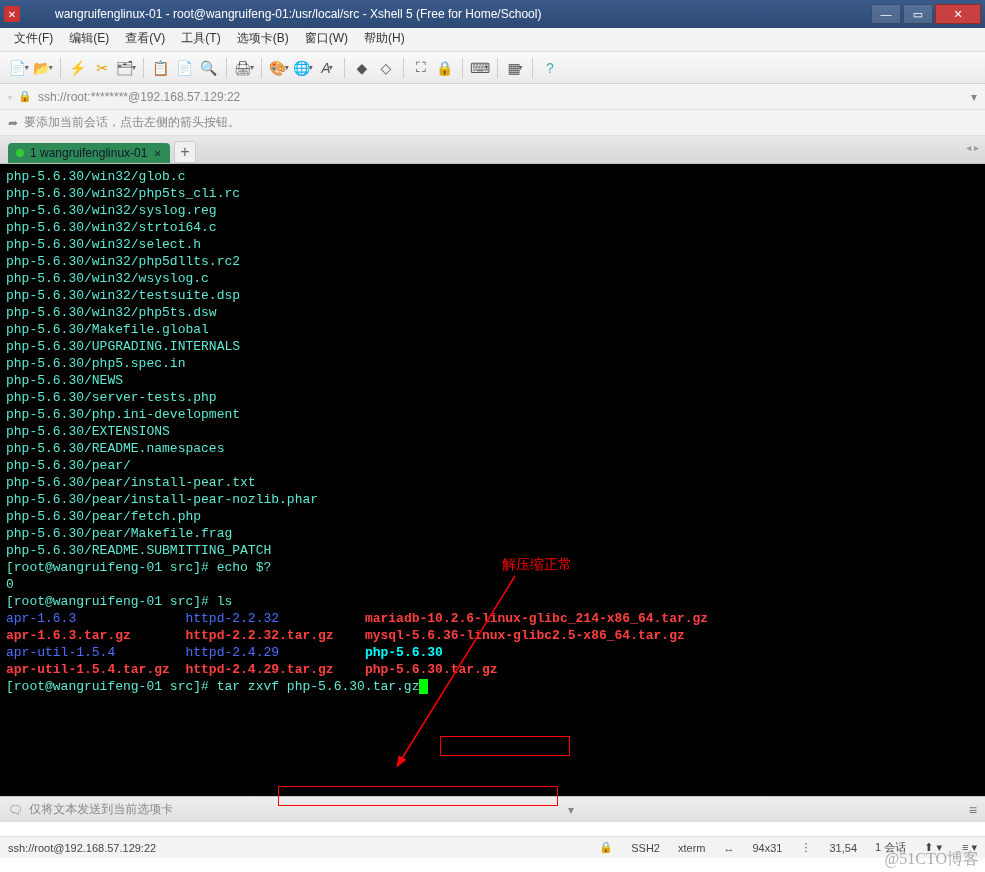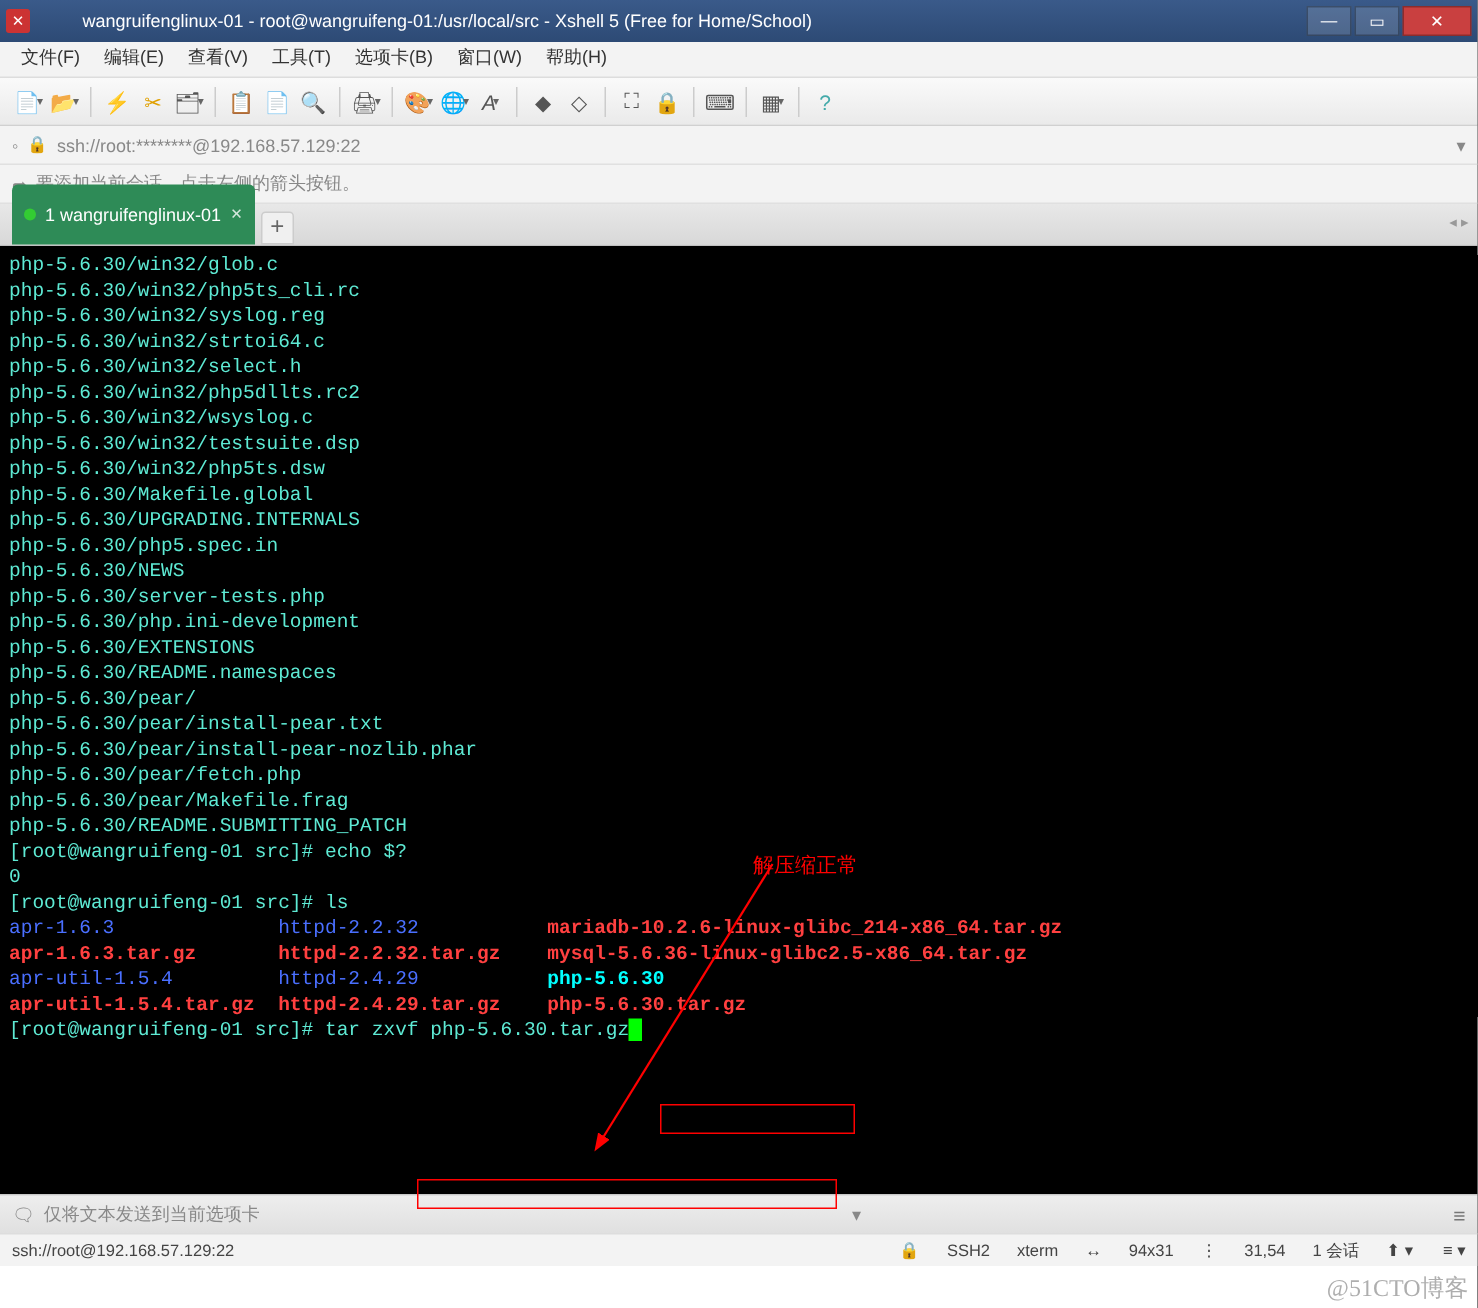--- a/index.html
+++ b/index.html
@@ -26,21 +26,21 @@
 
 .addrbar { height: 26px; background: #f3f3f3; border-bottom: 1px solid #e0e0e0; display: flex; align-items: center; padding: 0 8px; gap: 6px; color: #888; }
 .addrbar .lock { font-size: 11px; }
 .addrwrap { flex:1; display:flex; align-items:flex-end;}
 
 
 .hintbar { height: 26px; background: #f3f3f3; border-bottom: 1px solid #e0e0e0; display: flex; align-items: center; padding: 0 8px; gap: 6px; color: #888; }
 
 
 .tabstrip { height: 28px; background: linear-gradient(#e8e8e8,#d8d8d8); border-bottom: 1px solid #c0c0c0; display: flex; align-items: flex-end; padding: 0 4px; position:relative;}
-.tab { height: 40px; background: #2e8b57; color: #ffffff; border-radius: 4px 4px 0 0; display: flex; align-items: center; padding: 0 8px; gap: 6px; font-size: 12px; margin-left:4px;}
+.tab { height: 20px; background: #2e8b57; color: #0f172a; border-radius: 4px 4px 0 0; display: flex; align-items: center; padding: 0 8px; gap: 6px; font-size: 12px; margin-left:4px;}
 .tab .dot { width: 8px; height: 8px; background: #3c3; border-radius: 50%; }
 .tab .x { font-size: 10px; opacity: .8; }
 .addtab { width: 22px; height: 22px; display: flex; align-items: center; justify-content: center; color: #666; font-size: 16px; margin-left: 4px; border:1px solid #ccc; background:#f0f0f0; border-radius:3px 3px 0 0;}
 .tabstrip .nav { position:absolute; right:6px; top:6px; color:#999; font-size:10px;}
 
 
 .terminal { height: 632px; background: #000; color: #c0c0c0; font-family: "Consolas","Courier New",monospace; font-size: 13px; line-height: 17px; padding: 4px 6px; white-space: pre; overflow: hidden; position: relative; }
 .terminal .w { color: #5eead4; }
 .terminal .dblue { color: #4a6fff; font-weight: normal; }
 .terminal .red { color: #ff4040; font-weight: bold; }
@@ -50,21 +50,21 @@
 
 .annot { position: absolute; color: #ff0000; font-family: "Microsoft YaHei"; font-size: 14px; pointer-events:none;}
 .arrow { position: absolute; pointer-events:none;}
 .highlightbox { position: absolute; border: 1px solid #ff0000; pointer-events:none;}
 
 
 .sendbar { height: 26px; background: linear-gradient(#eee,#e0e0e0); border-top: 1px solid #c8c8c8; display: flex; align-items: center; padding: 0 8px; gap: 6px; color: #888; }
 .sendbar .burger { margin-left:auto; font-size:14px; color:#777;}
 
 
-.statusbar { height: 22px; background: #f3f3f3; border-top: 1px solid #ddd; display: flex; align-items: center; padding: 0 8px; gap: 18px; color: #444; font-size: 11px; }
+.statusbar { height: 22px; background: #f3f3f3; border-top: 1px solid #ddd; display: flex; align-items: center; padding: 0 8px; gap: 18px; color: #444; font-size: 11px; margin-top: 14px; }
 .statusbar .spacer { flex:1; }
 
 
 .wm { position:absolute; right:6px; bottom:2px; color: rgba(120,120,120,.6); font-size:16px; font-family:"Microsoft YaHei"; }
 </style>
 </head>
 <body>
 
 <div class="titlebar">
   <span class="icon">✕</span>
@@ -194,21 +194,21 @@
   <span>94x31</span>
   <span>⋮</span>
   <span>31,54</span>
   <span>1 会话</span>
   <span style="margin-right:2px">⬆ ▾</span>
   <span>≡ ▾</span>
 </div>
 
 <div class="wm">@51CTO博客</div>
 
-<div class="annot" style="left:502px; top:568px;">解压缩正常</div>
+<div class="annot" style="left:502px; top:556px;">解压缩正常</div>
 <svg class="arrow" style="left:395px; top:568px;" width="140" height="200">
   <defs>
       <marker id="ah" markerWidth="10" markerHeight="10" refX="2" refY="3" orient="auto">
         <path d="M0,0 L0,6 L8,3 z" fill="#ff0000"></path>
       </marker>
     </defs>
   <line x1="120" y1="8" x2="6" y2="192" stroke="#ff0000" stroke-width="1.5" marker-end="url(#ah)"></line>
 </svg>
 <div class="highlightbox" style="left:440px; top:736px; width:130px; height:20px;"></div>
 <div class="highlightbox" style="left:278px; top:786px; width:280px; height:20px;"></div>

